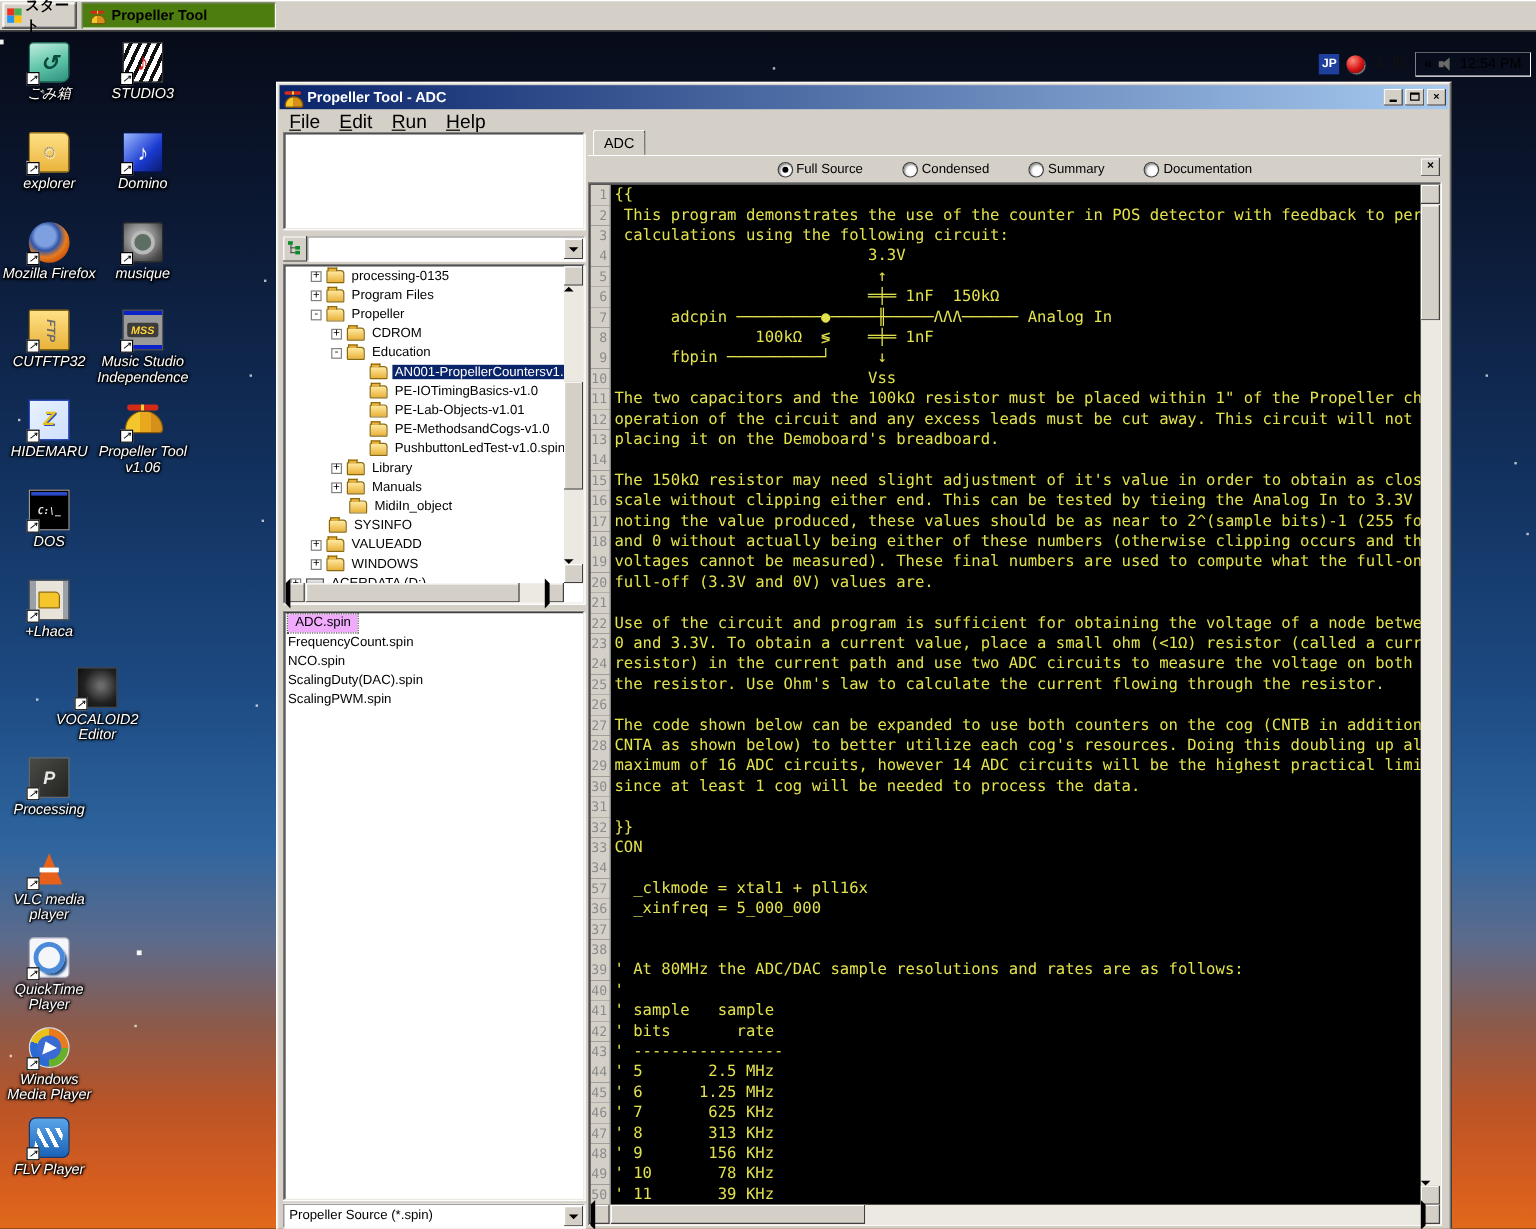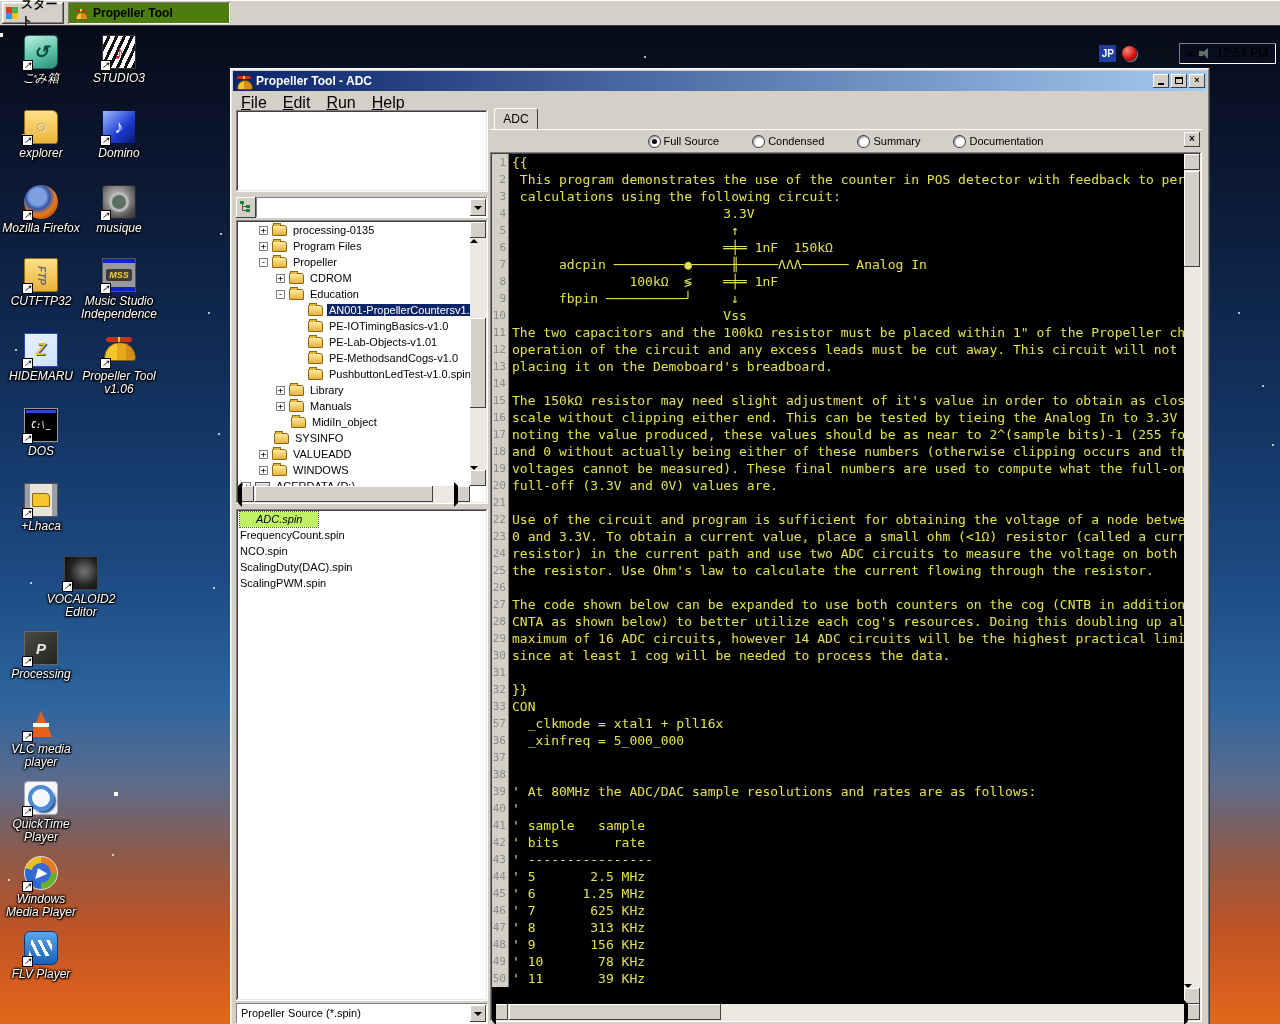--- a/index.html
+++ b/index.html
@@ -121,21 +121,21 @@
   .drive { width:15px; height:9px; background:linear-gradient(180deg,#eee,#9a9a9a); border:1px solid #555; margin-right:4px; flex:none; }
   .tlabel { padding:0 2px; }
   .tsel { background:#0a246a; color:#fff; }
   #tree-vscroll { position:absolute; right:2px; top:2px; width:16px; bottom:18px; background:#ece9e2; }
   #tree-hscroll { position:absolute; left:2px; bottom:2px; right:18px; height:16px; background:#ece9e2; }
   .sbtn { width:16px; height:16px; background:#d4d0c8; position:relative; }
   .thumb { background:#d4d0c8; position:absolute; }
 
   #file-list { position:absolute; left:6px; top:441px; width:252px; height:492px; background:#fff; font-size:11px; padding:2px; }
   .frow { height:16px; line-height:16px; padding-left:2px; white-space:nowrap; }
-  .fsel { background:#bef264; outline:1px dotted #555; display:inline-block; height:15px; line-height:15px; padding:0 16px;font-style:italic; }
+  .fsel { background:#f0abfc; outline:1px dotted #555; display:inline-block; height:15px; line-height:15px; padding:0 6px; }
   #filter-row { position:absolute; left:6px; top:935px; width:252px; height:21px; background:#fff; font-size:11px; line-height:21px; padding-left:5px; }
 
   
   #tab { position:absolute; left:264px; top:40px; width:44px; height:22px; background:#d4d0c8;
     border:1px solid #404040; border-bottom:none; border-top-color:#fff; border-left-color:#fff; border-radius:3px 3px 0 0;
     font-size:12px; text-align:center; line-height:20px; }
   #tabline { position:absolute; left:260px; top:61px; width:712px; height:2px; box-shadow:inset 0 1px #fff; }
   #radio-row { position:absolute; left:260px; top:63px; width:712px; height:20px; display:flex; align-items:center; justify-content:center; gap:34px; font-size:11px; }
   .radio { display:flex; align-items:center; gap:4px; }
   .rcirc { width:11px; height:11px; border-radius:50%; background:#fff; box-shadow:inset 1px 1px 2px #808080, 0 0 0 1px #404040; position:relative; }
@@ -622,20 +622,24 @@
           </div>
           <div class="code-line">
             <span class="ln">32</span>
             <span class="ct">}}</span>
           </div>
           <div class="code-line">
             <span class="ln">33</span>
             <span class="ct">CON</span>
           </div>
           <div class="code-line">
+            <span class="ln">34</span>
+            <span class="ct"></span>
+          </div>
+          <div class="code-line">
             <span class="ln">57</span>
             <span class="ct">  _clkmode = xtal1 + pll16x</span>
           </div>
           <div class="code-line">
             <span class="ln">36</span>
             <span class="ct">  _xinfreq = 5_000_000</span>
           </div>
           <div class="code-line">
             <span class="ln">37</span>
             <span class="ct"></span>

